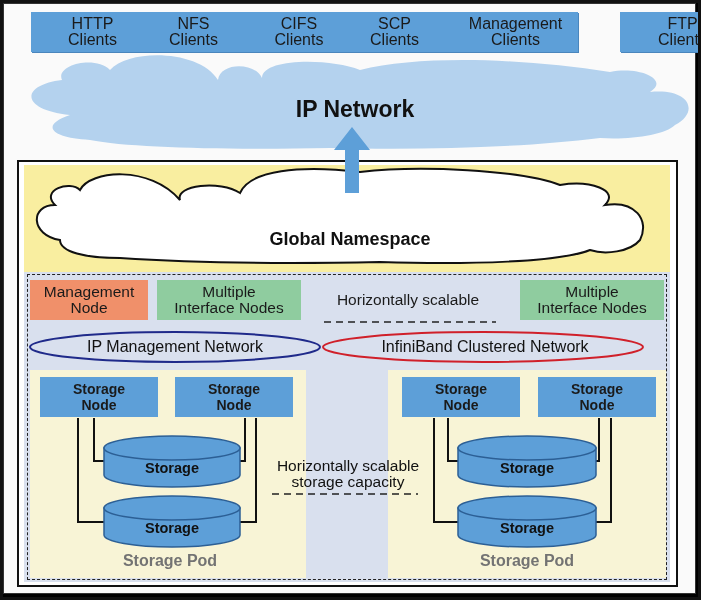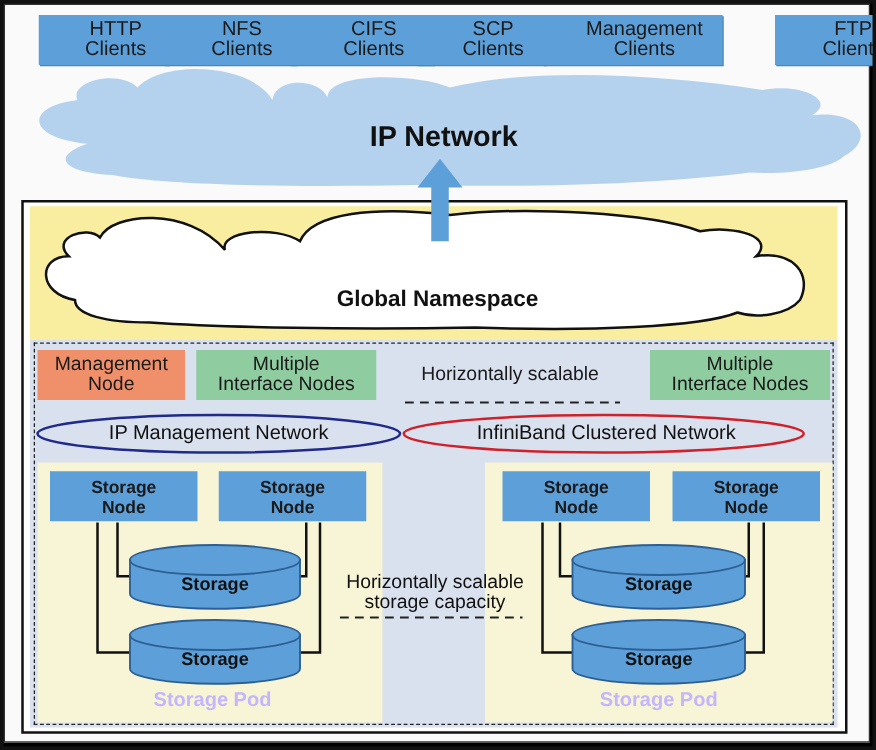--- a/index.html
+++ b/index.html
@@ -11,21 +11,21 @@
   svg.abs{position:absolute;left:0;top:0;}
   .lbl{position:absolute;text-align:center;color:#111;}
   .bold{font-weight:bold;}
   .sys{position:absolute;left:17px;top:160px;width:661px;height:427px;border:2px solid #111;background:#fff;box-sizing:border-box;}
   .yellow{position:absolute;left:24px;top:165px;width:646px;height:107px;background:#f9eea0;}
   .lower{position:absolute;left:24px;top:272px;width:646px;height:310px;background:#d9e0ee;}
   .dashbox{position:absolute;left:27px;top:274px;width:640px;height:306px;border:1.5px dashed #222;box-sizing:border-box;}
   .node{position:absolute;height:40px;font-size:15.5px;line-height:16px;text-align:center;display:flex;align-items:center;justify-content:center;flex-direction:column;color:#1a1a1a;}
   .pod{position:absolute;top:370px;height:208px;background:#f8f4d6;}
   .snode{position:absolute;height:40px;background:#5d9fd8;font-weight:bold;font-size:14px;line-height:16px;text-align:center;display:flex;flex-direction:column;align-items:center;justify-content:center;color:#1a1a1a;}
-  .podlbl{position:absolute;font-weight:bold;font-size:16px;color:#c4b5fd;text-align:center;}
+  .podlbl{position:absolute;font-weight:bold;font-size:16px;color:#737373;text-align:center;}
   .cyl-lbl{position:absolute;font-weight:bold;font-size:14.5px;color:#111;text-align:center;width:140px;}
 </style>
 </head>
 <body>
 
 <div class="frame"></div>
 
 <div class="client" style="left:31px;width:85px;">
   <span>HTTP</span>
   <span>Clients</span>

